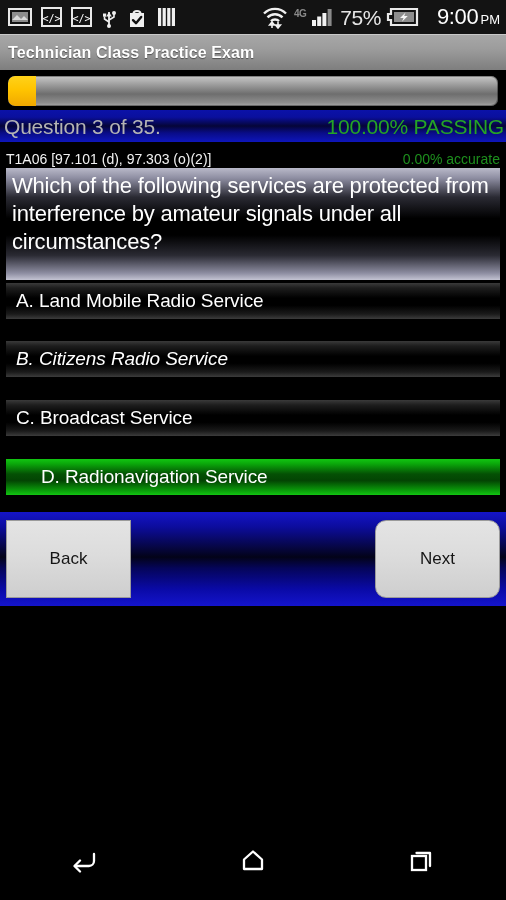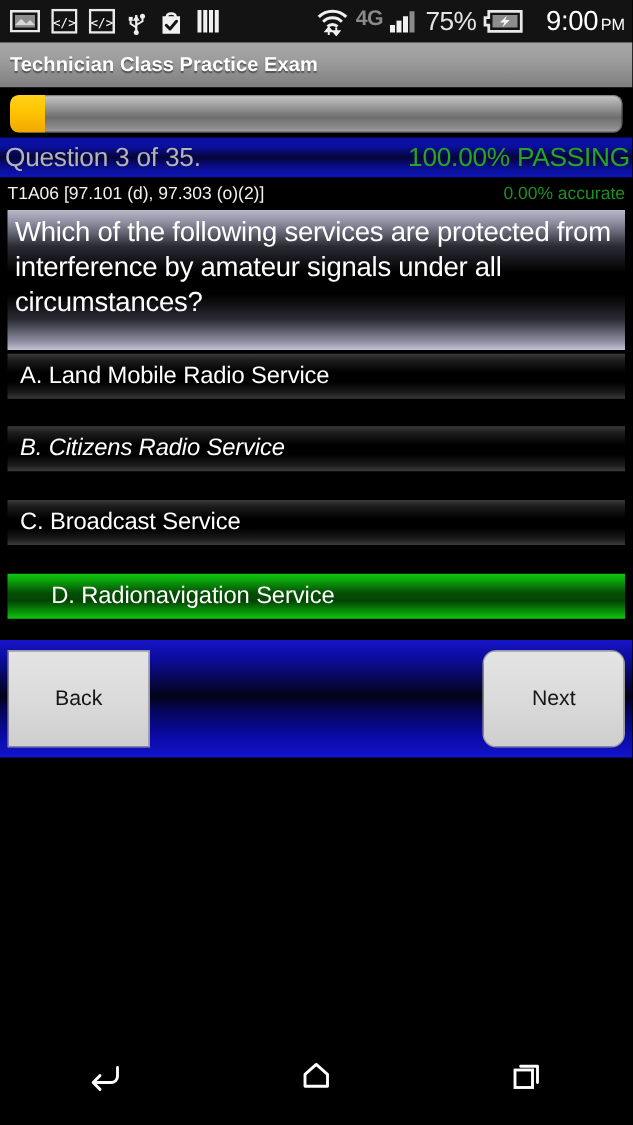--- a/index.html
+++ b/index.html
@@ -18,21 +18,21 @@
     display:flex; align-items:center;
     padding:0 6px 0 8px;
   }
   .sb-left{ display:flex; align-items:center; gap:9px; flex:0 0 auto; }
   .sb-right{ display:flex; align-items:center; gap:5px; margin-left:auto; }
 
   .ic{ display:inline-block; }
   .ic svg{ display:block; }
 
   .sb-4g{
-    color:#8a8a8a; font-size:17px; font-weight:bold;
+    color:#8a8a8a; font-size:10px; font-weight:bold;
     letter-spacing:-0.5px; line-height:1;
     position:relative; top:-3px;
   }
   .sb-pct{ color:#e5e5e5; font-size:21px; line-height:1; letter-spacing:-0.5px;text-align:right; }
   .sb-time{ color:#fdfdfd; font-size:22px; line-height:1; letter-spacing:-0.3px; }
   .sb-ampm{ color:#fdfdfd; font-size:13px; line-height:1; margin-left:2px; }
   .sb-clock{ display:flex; align-items:baseline; margin-left:13px; }
 
   
   .titlebar{
@@ -71,21 +71,21 @@
     display:flex; align-items:center; justify-content:space-between;
     padding:0 2px 0 4px;
   }
   .qhead .qnum{ color:#b4b4b4; font-size:21px; line-height:1; letter-spacing:-0.2px; }
   .qhead .qpass{ color:#25a425; font-size:21px; line-height:1; letter-spacing:-0.2px; }
 
   
   .qsub{
     position:absolute; top:142px; left:0; width:506px; height:24px;
     background:#000;
-    display:flex; align-items:center; justify-content:space-between;
+    display:flex; align-items:flex-end; justify-content:space-between;
     padding:0 6px 0 6px;
   }
   .qsub .code{ color:#f2f2f2; font-size:14px; line-height:1; }
   .qsub .acc{ color:#1d8f1d; font-size:14px; line-height:1; }
 
   
   .qpanel{
     position:absolute; top:168px; left:6px; width:494px; height:112px;
     background:
       linear-gradient(to bottom,
@@ -113,21 +113,21 @@
     background:linear-gradient(to bottom,#12c512 0%,#0bab0b 12%,#045004 42%,#034403 60%,#0a9d0a 88%,#12c512 100%);
     padding-left:35px;
   }
 
   
   .navbar{
     position:absolute; top:512px; left:0; width:506px; height:94px;
     background:linear-gradient(to bottom,#1515c8 0%,#0c0c9c 16%,#030318 48%,#05055a 60%,#0a0aa6 82%,#1414cc 100%);
   }
   .navbtn{
-    position:absolute; top:8px; height:78px; width:114px;
+    position:absolute; top:8px; height:78px; width:125px;
     background:linear-gradient(to bottom,#e4e4e4 0%,#dcdcdc 45%,#cecece 100%);
     border:1px solid #9b9b9b;
     display:flex; align-items:center; justify-content:center;
     color:#151515; font-size:17px;
   }
   .navbtn.back{ left:6px; }
   .navbtn.next{ right:6px;border-radius:11px; }
 
   
   .sysnav{

